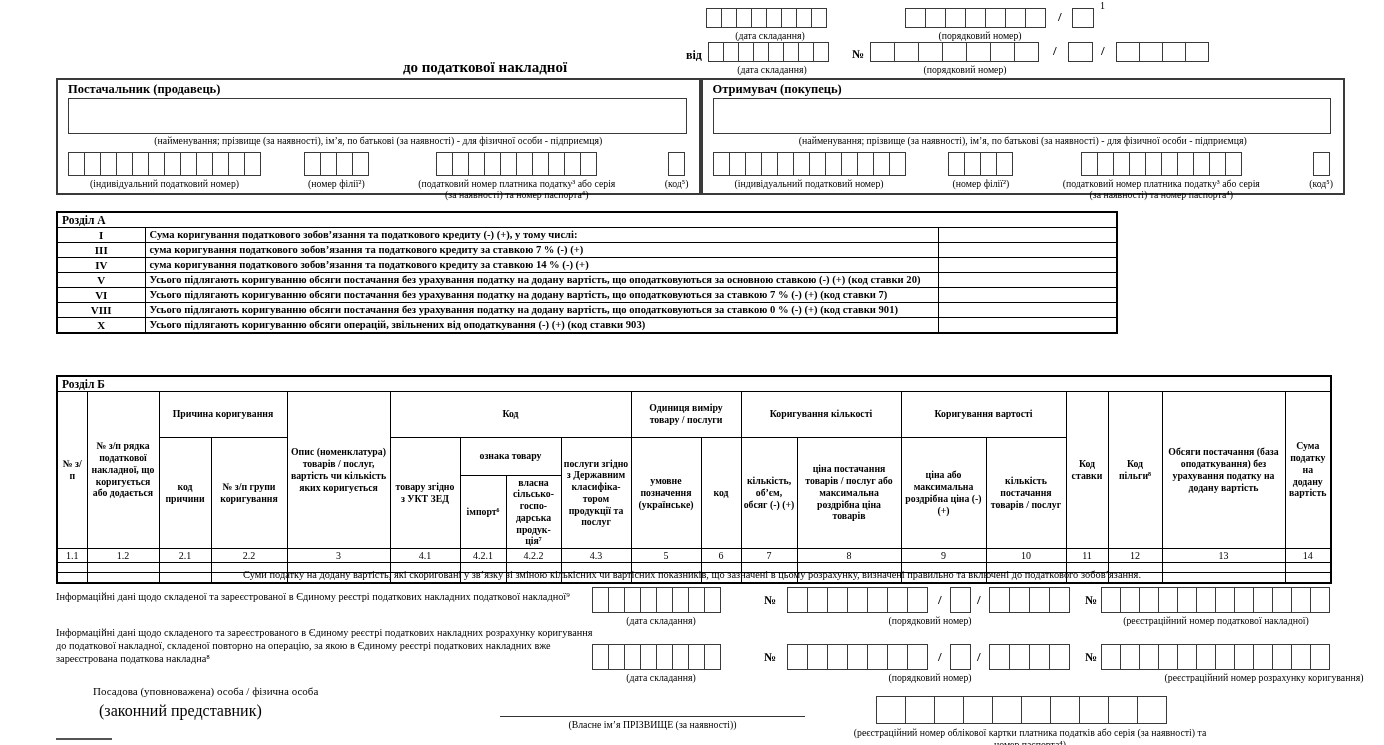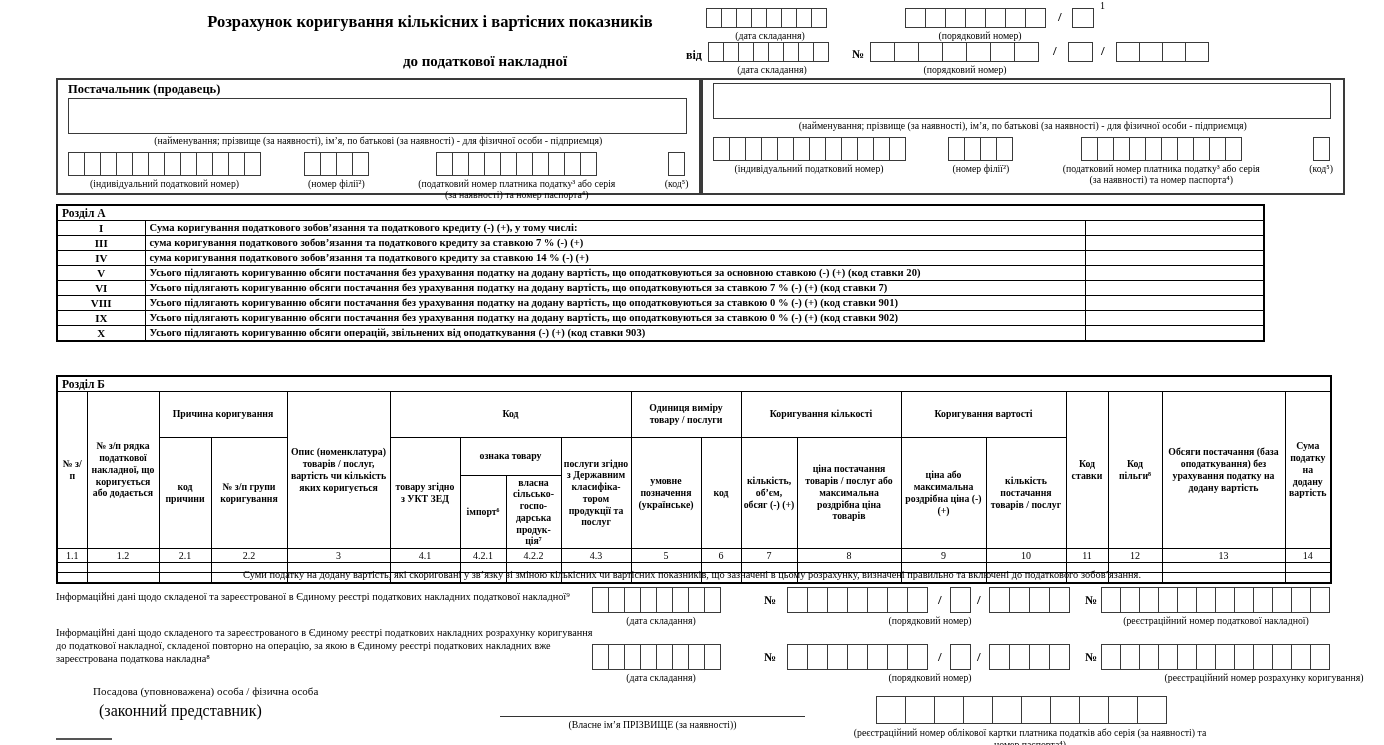--- a/index.html
+++ b/index.html
@@ -27,40 +27,39 @@
   .ptitle{font-weight:bold;font-size:12.5px;padding-left:2px}
   .bigbox{height:34px;border:1.5px solid #3a3a3a;margin:1px 4px 0 2px;background:#fff}
   .pname{margin-top:1px}
   .prow{display:flex;justify-content:space-between;align-items:flex-start;margin-top:5px;padding:0 2px}
   .fgroup{display:flex;flex-direction:column;align-items:center}
   .fgroup .cap{margin-top:2px}
   .gw210 .cap{width:210px}
   
   table.form{border-collapse:collapse;table-layout:fixed;position:absolute;left:56px;background:#fff;border:2px solid #000}
   table.form td,table.form th{border:1px solid #000;overflow:hidden;box-sizing:border-box}
-  .secA{top:204px;width:1209px}
+  .secA{top:211px;width:1062px}
   .secB{top:375px;width:1274px}
   .seclabel td{font-weight:bold;font-size:11.5px;text-align:left;padding:0 4px;height:15px}
   .arow td{height:15px}
   .roman{font-weight:bold;font-size:11px;text-align:center}
   .atext{font-weight:bold;font-size:10.6px;padding:0 4px;white-space:nowrap}
   .secB th{font-weight:bold;font-size:9.8px;text-align:center;vertical-align:middle;padding:1px 2px;line-height:1.2}
   .hr1{height:46px}.hr2{height:38px}.hr3{height:54px}
   .colnums td{font-size:10px;text-align:center;height:13px;border-bottom:2px solid #000}
   .erow td{height:10px}
   .sigline{border-top:1.5px solid #333}
   .fnline{border-top:2px solid #555}
 </style>
 </head>
 <body>
 
 <div id="page">
 
-  <div class="abs title1" style="left:150px;top:12px;width:560px">Розрахунок коригування кількісних і вартісних показників</div>
-  <div class="abs title2" style="left:250px;top:53px;width:470px">до податкової накладної</div>
+  <div class="abs title2" style="left:250px;top:59px;width:470px">до податкової накладної</div>
 
   <div class="abs cells cw16 ch20" style="left:706px;top:8px">
       <div class="cell"></div>
       <div class="cell"></div>
       <div class="cell"></div>
       <div class="cell"></div>
       <div class="cell"></div>
       <div class="cell"></div>
       <div class="cell"></div>
       <div class="cell"></div>
@@ -168,20 +167,21 @@
           <div class="fgroup">
             <div class="cells cw17 ch24">
               <div class="cell"></div>
             </div>
             <div class="cap">(код⁵)</div>
           </div>
         </div>
       </div>
 
       <div class="party">
+        <div class="ptitle">Отримувач (покупець)</div>
         <div class="bigbox"></div>
         <div class="cap pname">(найменування; прізвище (за наявності), ім’я, по батькові (за наявності) - для фізичної особи - підприємця)</div>
         <div class="prow">
           <div class="fgroup">
             <div class="cells cw17 ch24">
               <div class="cell"></div>
               <div class="cell"></div>
               <div class="cell"></div>
               <div class="cell"></div>
               <div class="cell"></div>
@@ -273,25 +273,20 @@
           <td class="aval"></td>
         </tr>
 
 
         <tr class="arow">
           <td class="roman">VIII</td>
           <td class="atext">Усього підлягають коригуванню обсяги постачання без урахування податку на додану вартість, що оподатковуються за ставкою 0 %  (-) (+) (код ставки 901)</td>
           <td class="aval"></td>
         </tr>
 
-        <tr class="arow">
-          <td class="roman">IX</td>
-          <td class="atext">Усього підлягають коригуванню обсяги постачання без урахування податку на додану вартість, що оподатковуються за ставкою 0 %  (-) (+) (код ставки 902)</td>
-          <td class="aval"></td>
-        </tr>
 
         <tr class="arow">
           <td class="roman">X</td>
           <td class="atext">Усього підлягають коригуванню обсяги операцій, звільнених від оподаткування (-) (+) (код ставки 903)</td>
           <td class="aval"></td>
         </tr>
       </tbody>
   </table>
 
   <table class="form secB">

